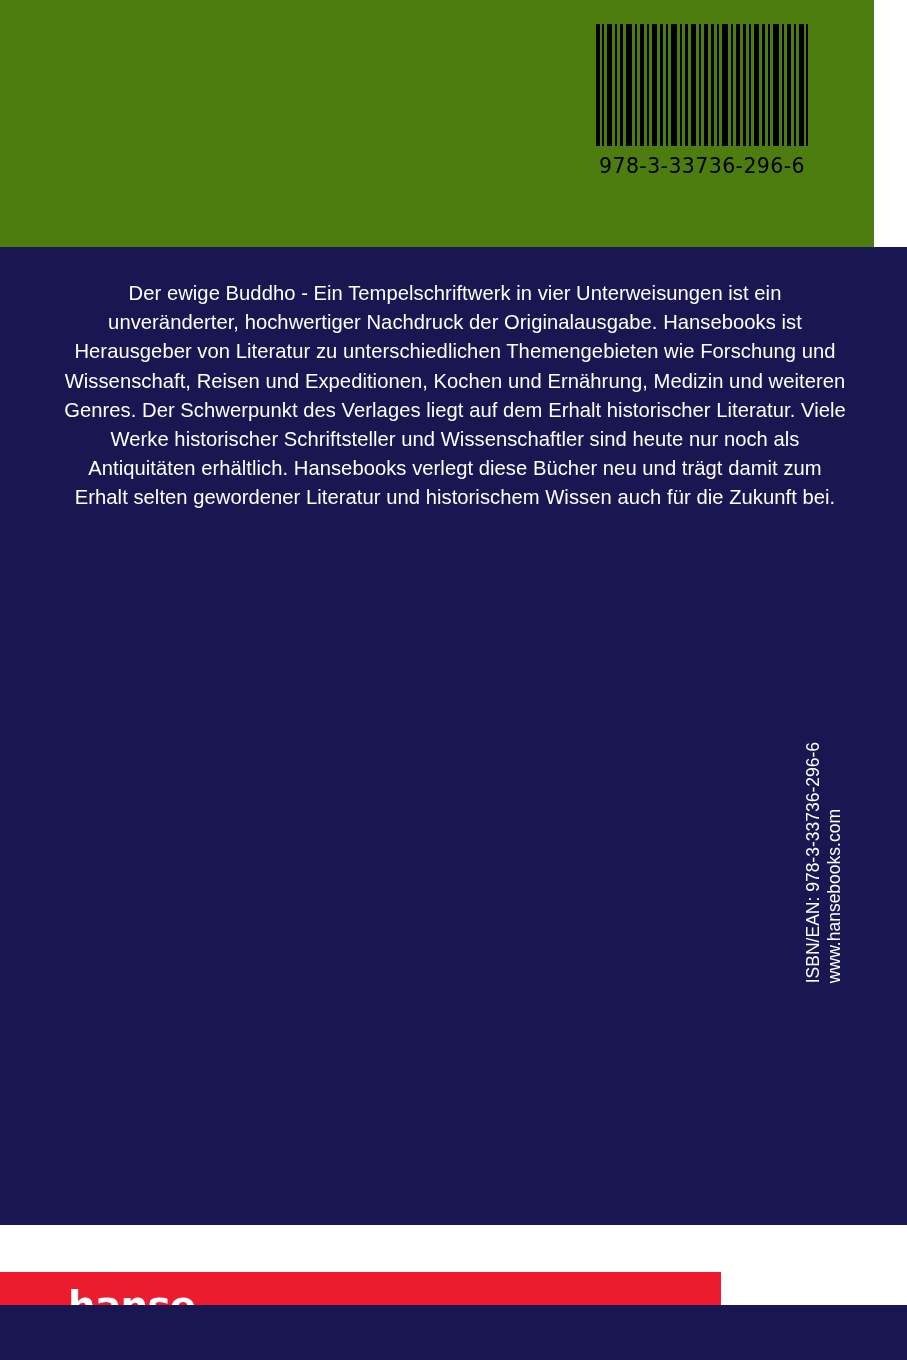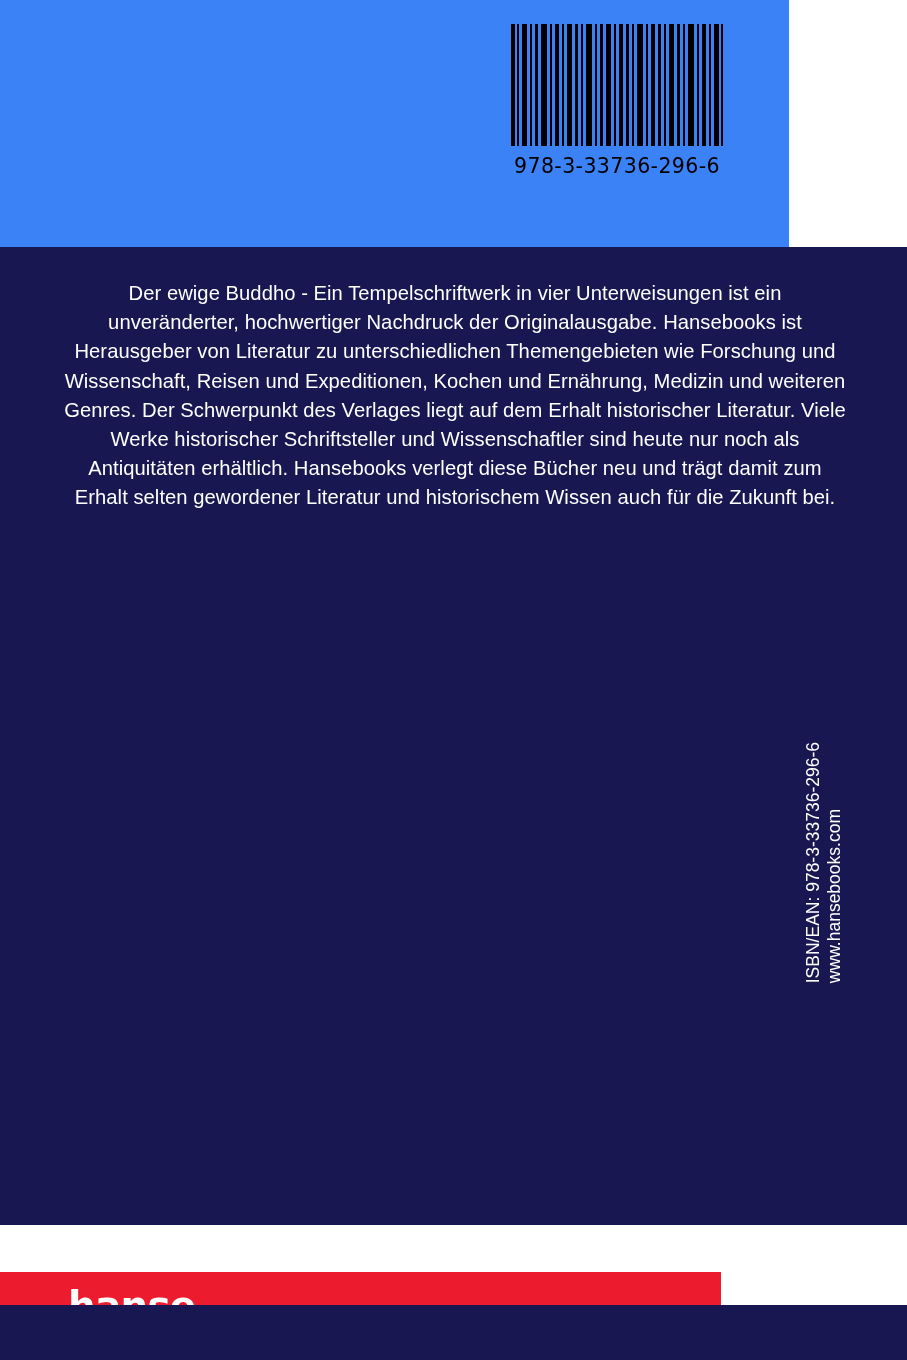--- a/index.html
+++ b/index.html
@@ -18,23 +18,23 @@
     width: 907px;
     height: 1360px;
     background: #ffffff;
   }
 
   
   .barcode-area {
     position: absolute;
     left: 0;
     top: 0;
-    width: 789px;
+    width: 874px;
     height: 247px;
-    background: #3b82f6;
+    background: #4d7c0f;
   }
   .barcode-block {
     position: absolute;
     right: 66px;
     top: 24px;
     width: 212px;
     text-align: center;
   }
   .barcode-bars {
     width: 212px;

